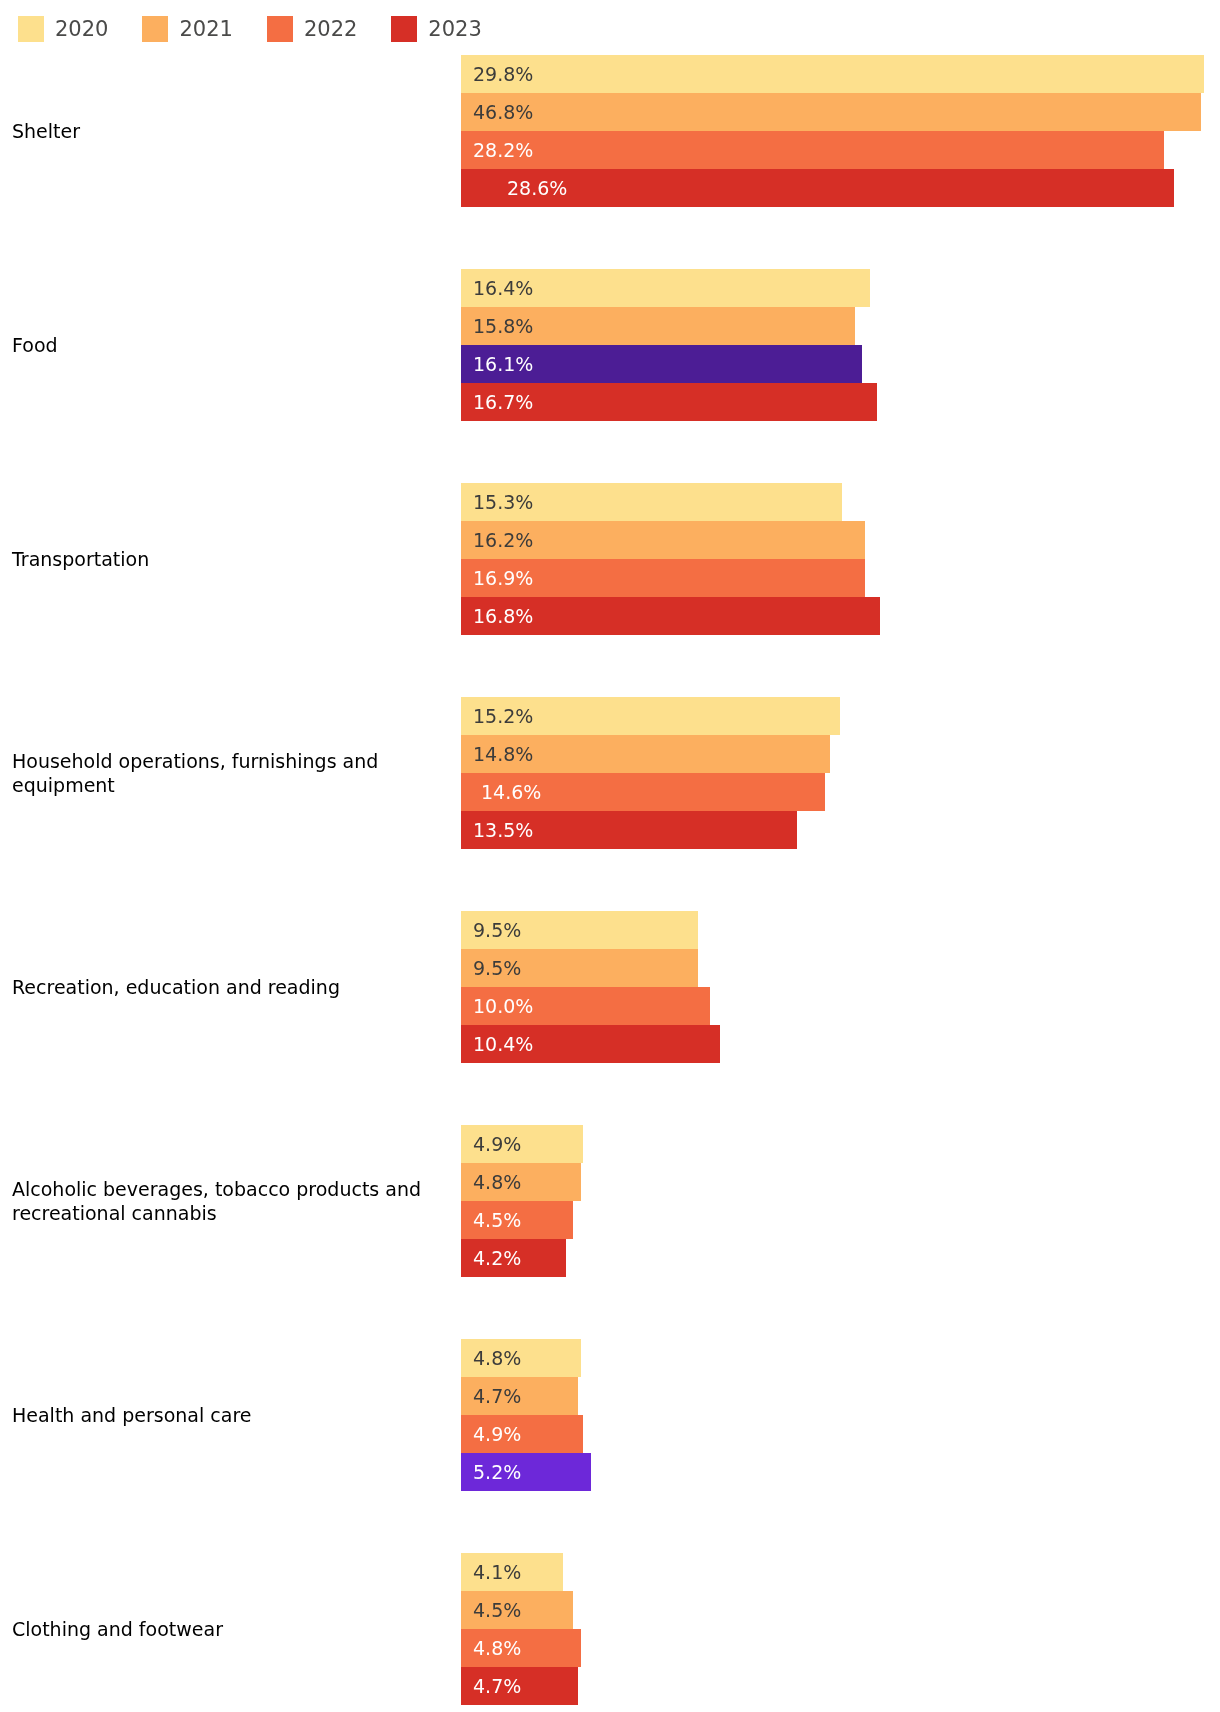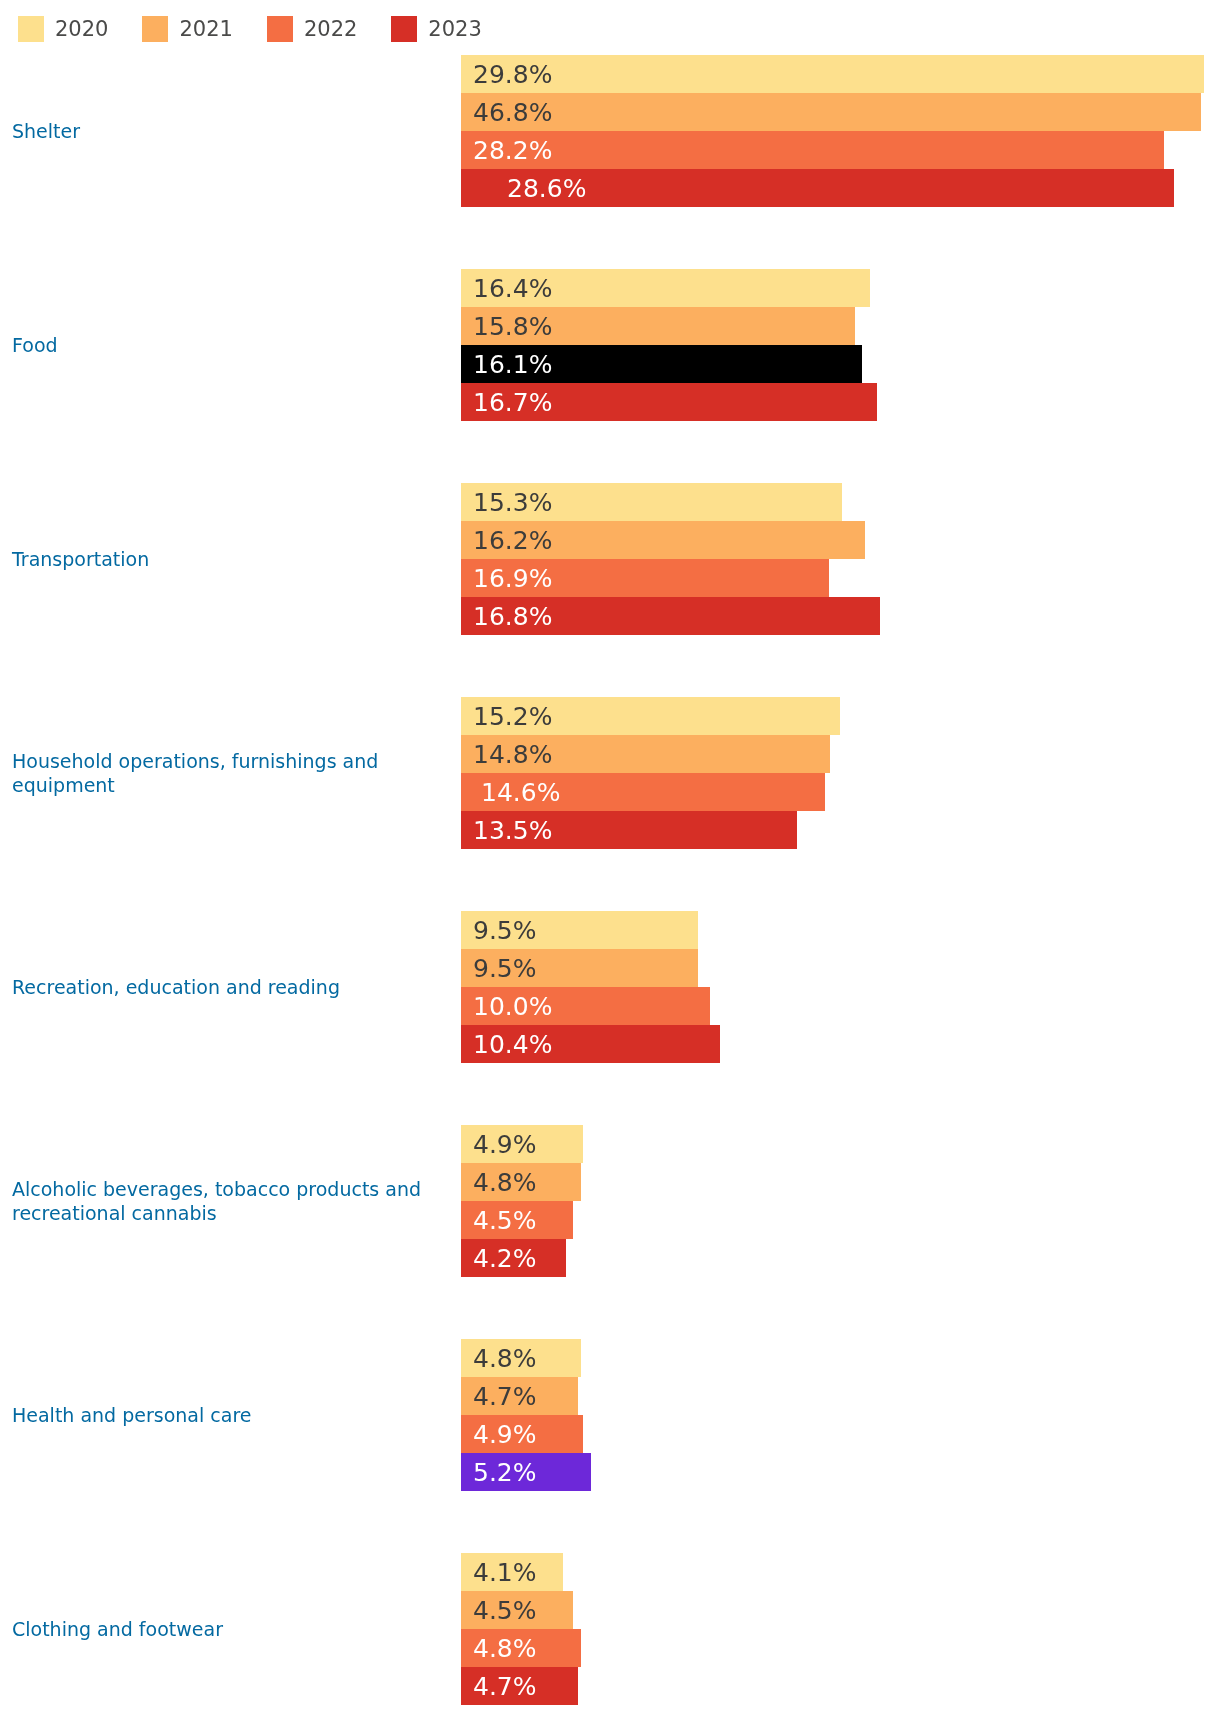--- a/index.html
+++ b/index.html
@@ -62,42 +62,42 @@
     left: 0;
     width: 1220px;
   }
 
   .cat-label {
     position: absolute;
     left: 12px;
     width: 410px;
     font-size: 19px;
     line-height: 24px;
-    color: #0369a1;
+    color: #000000;
     text-align: left;
   }
 
   .bars {
     position: absolute;
     left: 0;
     top: 0;
     width: 1220px;
   }
 
   .bar {
     position: absolute;
     left: 461px;
     height: 38px;
     display: flex;
     align-items: center;
     box-sizing: border-box;
     padding-left: 12px;
   }
   .bar-value {
-    font-size: 25px;
+    font-size: 19px;
     line-height: 21px;
     white-space: nowrap;
   }
   .dark-text .bar-value { color: #3c3c3b; }
   .light-text .bar-value { color: #ffffff; }
 </style>
 </head>
 <body>
 
 <div id="chart-root">
@@ -141,38 +141,38 @@
       </div>
       <div class="group" style="top: 214px; height: 152px;">
         <div class="cat-label" style="top: 0px; height: 152px; display: flex; align-items: center;">Food</div>
         <div class="bars" style="height: 152px;">
           <div class="bar dark-text" style="top: 0px; width: 409px; background: rgb(253, 224, 141);">
             <span class="bar-value">16.4%</span>
           </div>
           <div class="bar dark-text" style="top: 38px; width: 394px; background: rgb(252, 175, 95);">
             <span class="bar-value">15.8%</span>
           </div>
-          <div class="bar light-text" style="top: 76px; width: 401px; background: #000000;">
+          <div class="bar light-text" style="top: 76px; width: 401px; background: #4c1d95;">
             <span class="bar-value">16.1%</span>
           </div>
           <div class="bar light-text" style="top: 114px; width: 416px; background: rgb(214, 47, 38);">
             <span class="bar-value">16.7%</span>
           </div>
         </div>
       </div>
       <div class="group" style="top: 428px; height: 152px;">
         <div class="cat-label" style="top: 0px; height: 152px; display: flex; align-items: center;">Transportation</div>
         <div class="bars" style="height: 152px;">
           <div class="bar dark-text" style="top: 0px; width: 381px; background: rgb(253, 224, 141);">
             <span class="bar-value">15.3%</span>
           </div>
           <div class="bar dark-text" style="top: 38px; width: 404px; background: rgb(252, 175, 95);">
             <span class="bar-value">16.2%</span>
           </div>
-          <div class="bar light-text" style="top: 76px; width: 368px; background: rgb(244, 110, 67);">
+          <div class="bar light-text" style="top: 76px; width: 404px; background: rgb(244, 110, 67);">
             <span class="bar-value">16.9%</span>
           </div>
           <div class="bar light-text" style="top: 114px; width: 419px; background: rgb(214, 47, 38);">
             <span class="bar-value">16.8%</span>
           </div>
         </div>
       </div>
       <div class="group" style="top: 642px; height: 152px;">
         <div class="cat-label" style="top: 0px; height: 152px; display: flex; align-items: center;">Household operations, furnishings and equipment</div>
         <div class="bars" style="height: 152px;">

